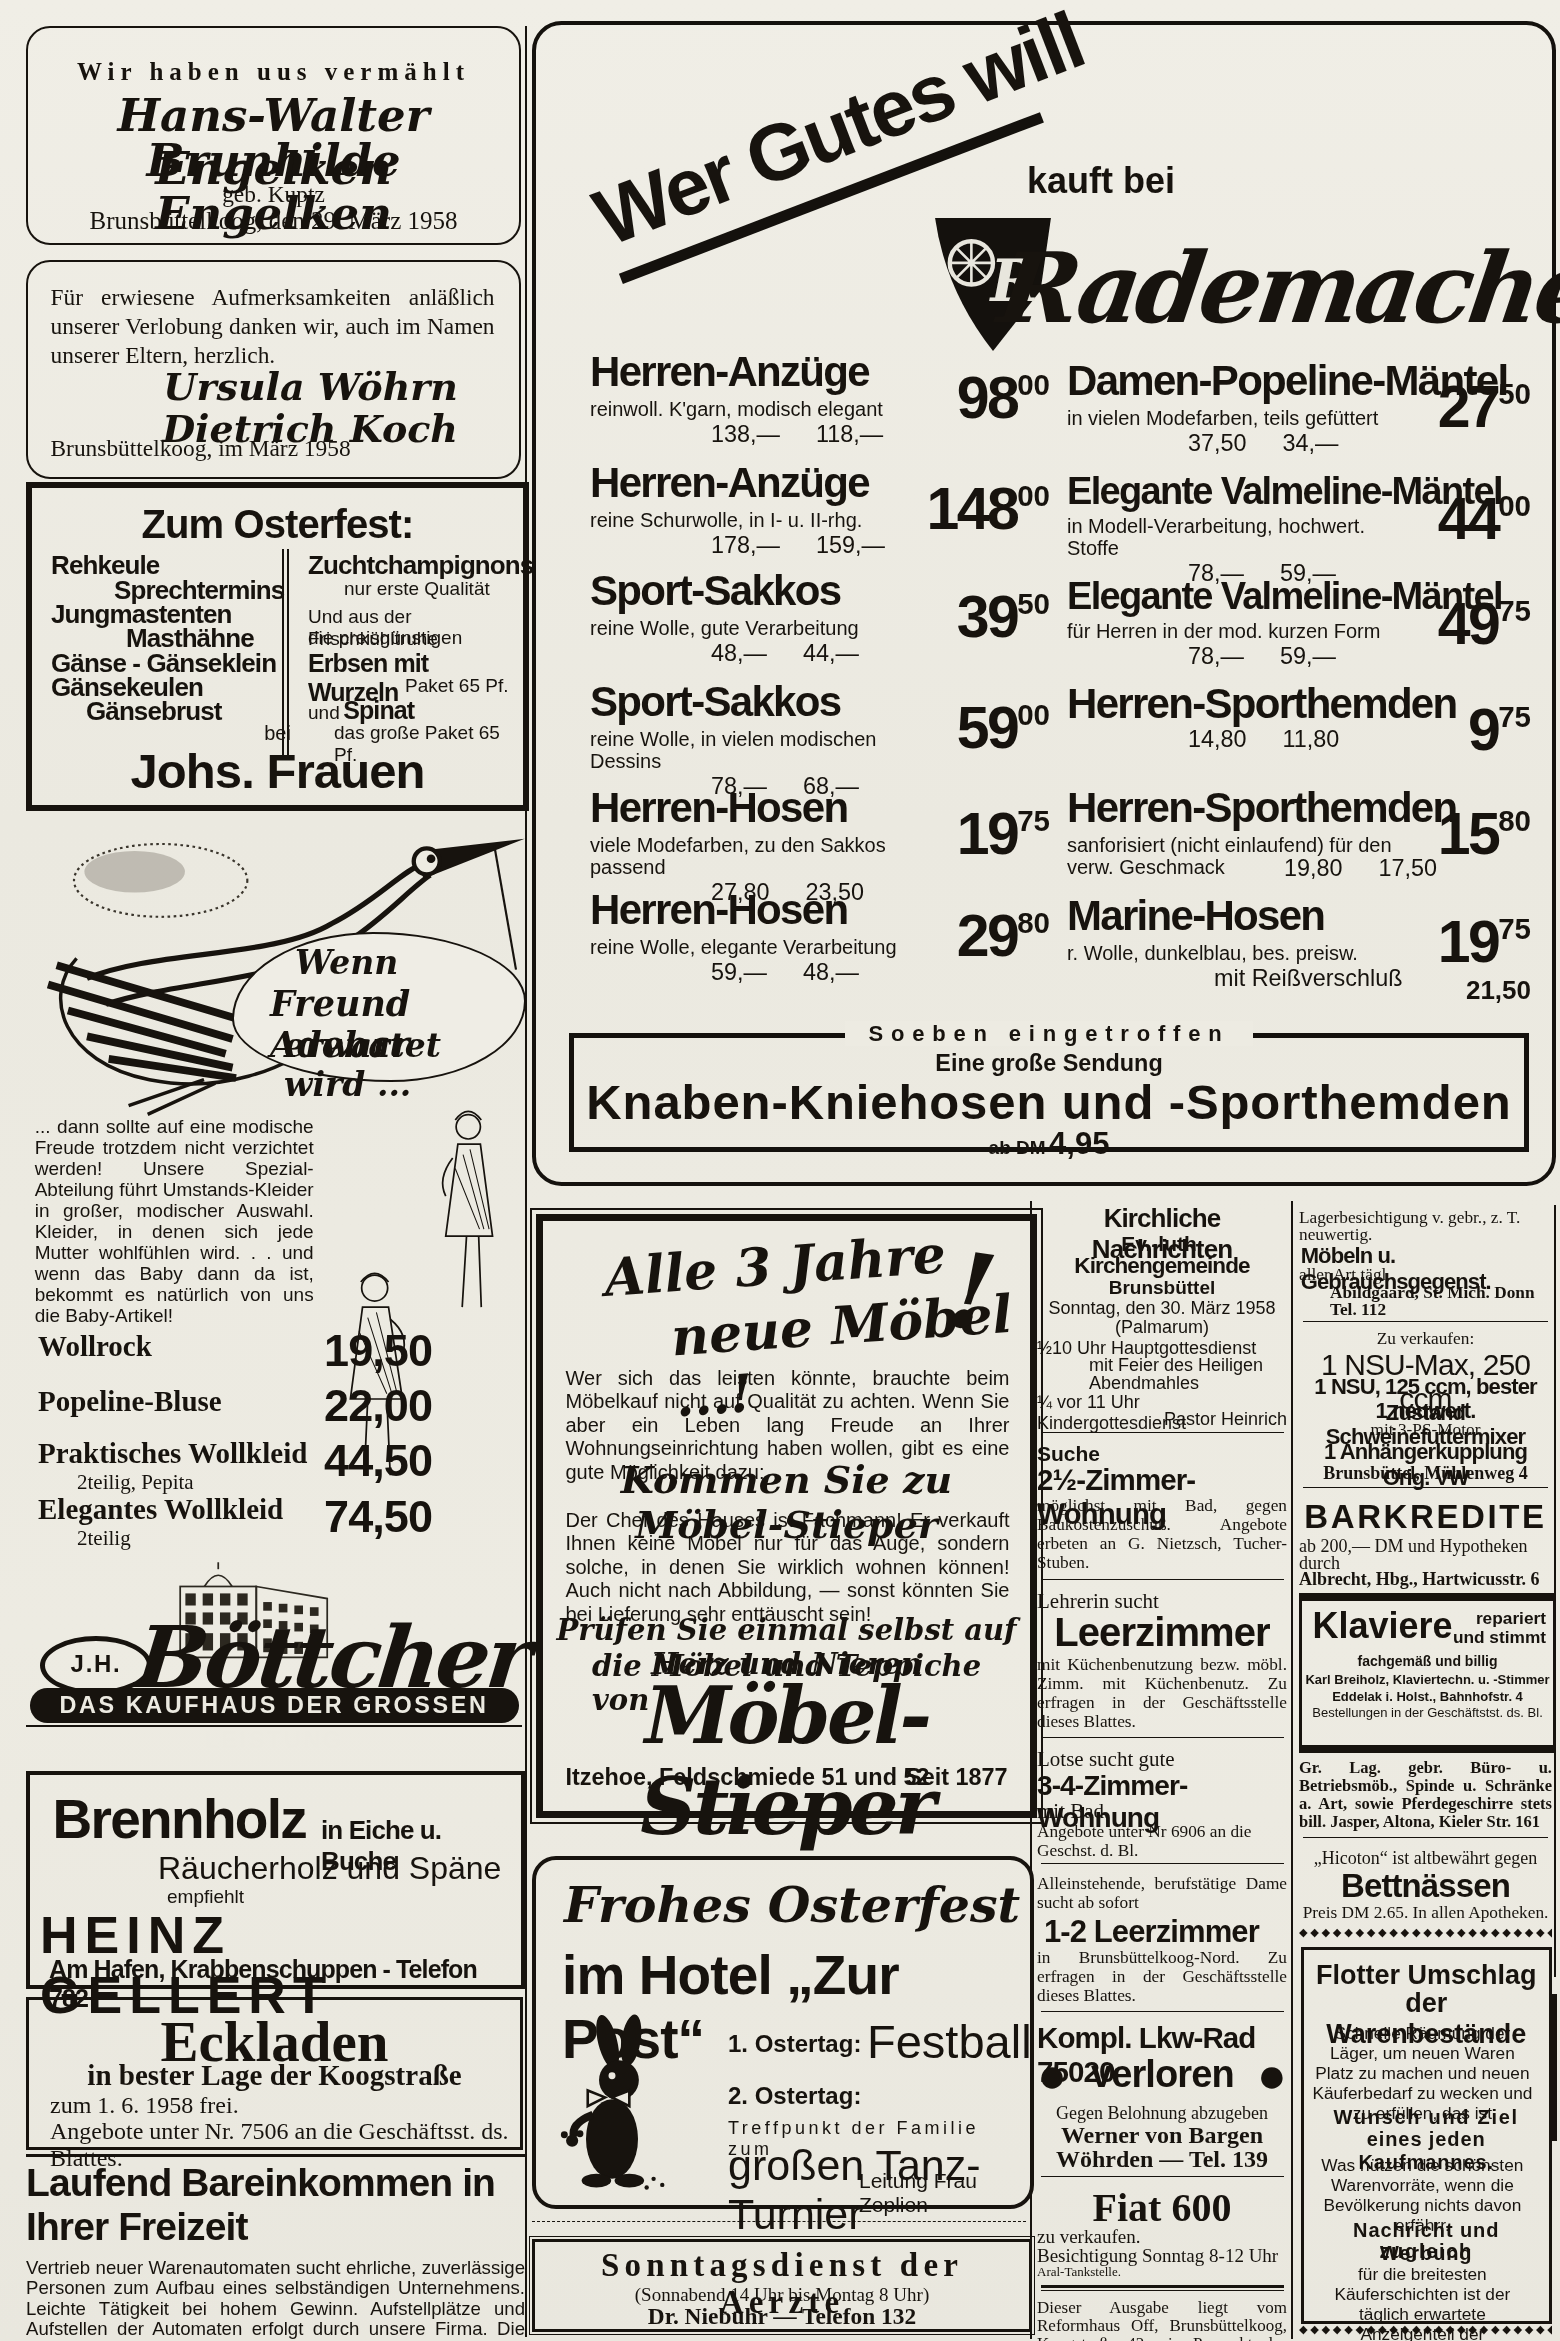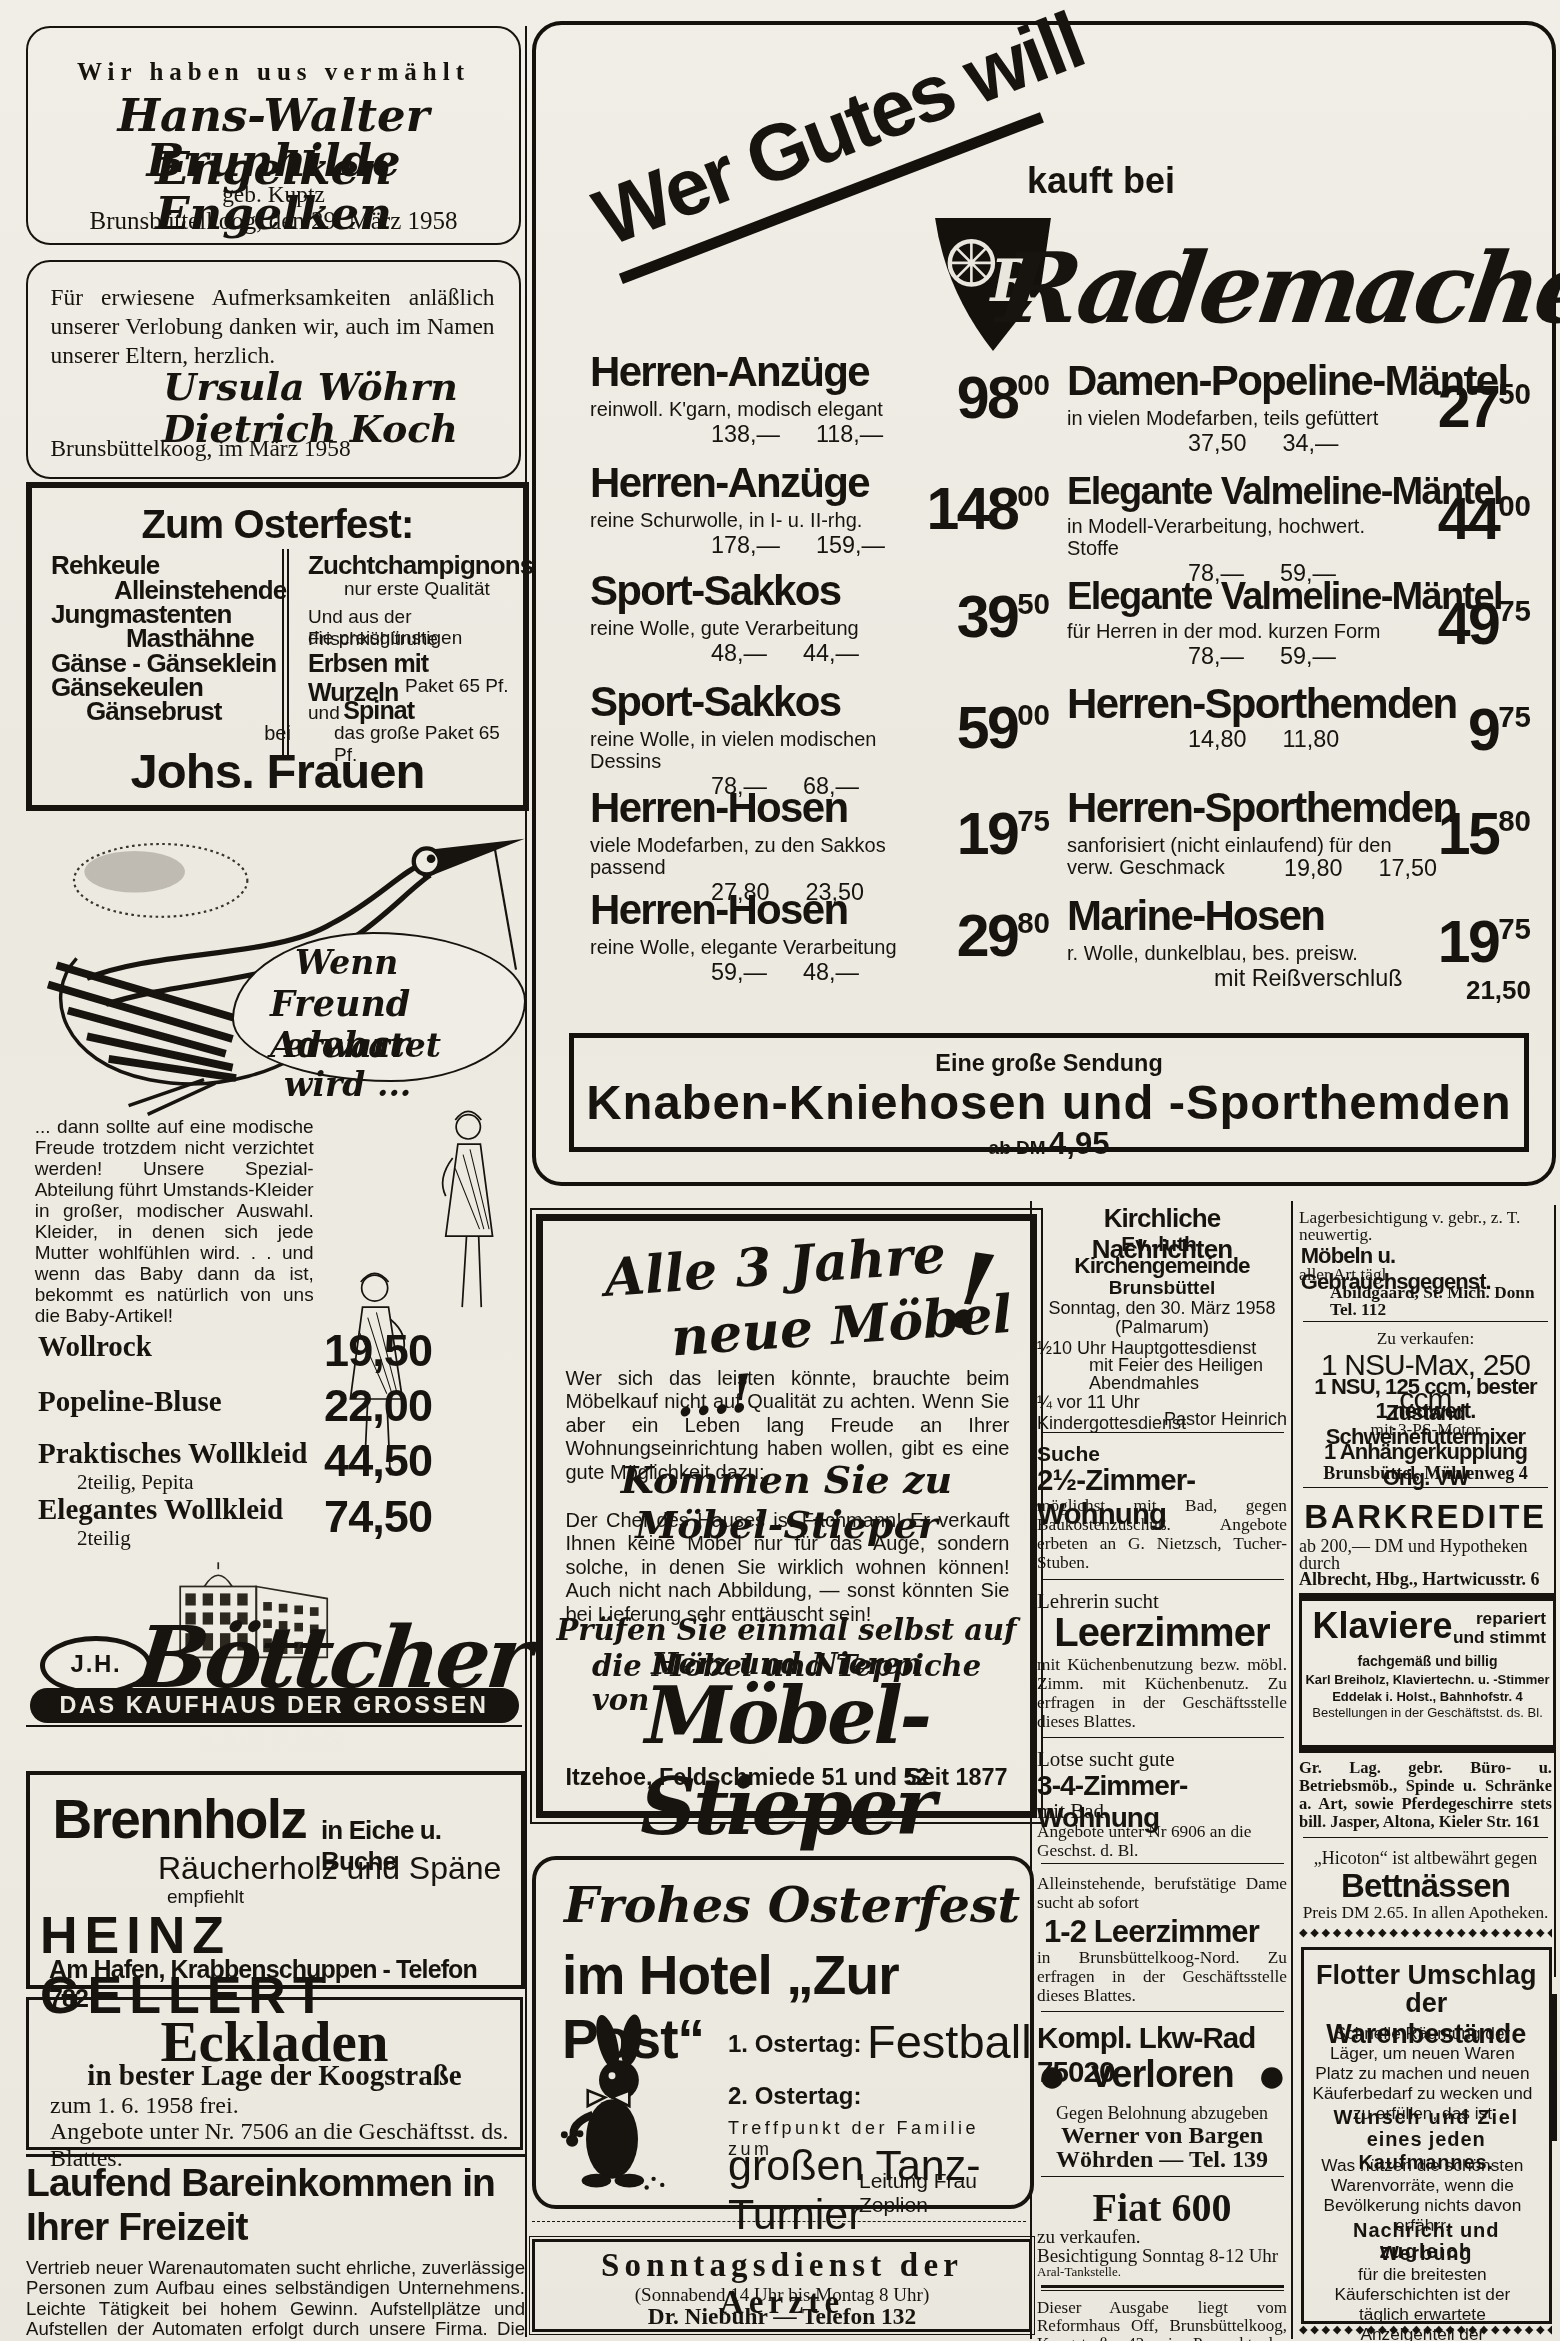--- a/index.html
+++ b/index.html
@@ -54,21 +54,21 @@
     <div class="abs scr" style="right:61px;top:102px;font-size:38px">Ursula Wöhrn</div>
     <div class="abs scr" style="right:61px;top:144px;font-size:38px">Dietrich Koch</div>
     <div class="abs serif" style="left:22.5px;top:173px;font-size:23.4px">Brunsbüttelkoog, im März 1958</div>
   </div>
 
   <div class="box" style="left:26px;top:482px;width:491px;height:317px;border-width:6px">
     <div class="abs cond c" style="left:0;right:0;top:14px;font-size:40px">Zum Osterfest:</div>
     <div class="vr" style="left:250px;top:61px;height:208px"></div>
     <div class="vr" style="left:255px;top:61px;height:208px"></div>
     <div class="abs cond" style="left:19px;top:62px;font-size:26px">Rehkeule</div>
-    <div class="abs cond" style="left:82px;top:87px;font-size:26px">Alleinstehende</div>
+    <div class="abs cond" style="left:82px;top:87px;font-size:26px">Sprechtermins</div>
     <div class="abs cond" style="left:19px;top:111px;font-size:26px">Jungmastenten</div>
     <div class="abs cond" style="left:94px;top:135px;font-size:26px">Masthähne</div>
     <div class="abs cond" style="left:19px;top:160px;font-size:26px">Gänse - Gänseklein</div>
     <div class="abs cond" style="left:19px;top:184px;font-size:26px">Gänsekeulen</div>
     <div class="abs cond" style="left:54px;top:208px;font-size:26px">Gänsebrust</div>
     <div class="abs cond" style="left:276px;top:62px;font-size:26px">Zuchtchampignons</div>
     <div class="abs sans" style="left:312px;top:90px;font-size:19px">nur erste Qualität</div>
     <div class="abs sans" style="left:276px;top:118px;font-size:19px">Und aus der Frischkühltruhe</div>
     <div class="abs sans" style="left:276px;top:139px;font-size:19px">die preisgünstigen</div>
     <div class="abs cond" style="left:276px;top:161px;font-size:25px">Erbsen mit Wurzeln</div>
@@ -282,20 +282,23 @@
     <div class="r-item" style="left:531px;top:870px;width:464px">
       <div class="r-title">Marine-Hosen</div>
       <div class="r-desc">r. Wolle, dunkelblau, bes. preisw.</div>
       <div class="r-old" style="word-spacing:normal;margin-left:147px">mit Reißverschluß</div>
       <div class="r-price"><span class="r-big">19</span><span class="r-sup">75</span>
         <div class="r-extra">21,50</div>
       </div>
     </div>
 
     <div class="abs" style="left:33px;top:1008px;width:950px;height:109px;border:5.2px solid #14110d">
+      <div class="abs c" style="left:0;right:0;top:-17.3px">
+        <span class="sans" style="background:#edebe2;padding:0 24px;font-weight:700;font-size:22px;letter-spacing:7.8px">Soeben eingetroffen</span>
+      </div>
       <div class="abs sans c b" style="left:0;right:0;top:12px;font-size:23.4px">Eine große Sendung</div>
       <div class="abs cond c" style="left:0;right:0;top:36px;font-size:49px;letter-spacing:0.9px;font-weight:800">Knaben-Kniehosen und -Sporthemden</div>
       <div class="abs c" style="left:0;right:0;top:88px">
         <span class="sans" style="font-size:19px;font-weight:600">ab DM</span>
         <span class="sans" style="font-size:31px;font-weight:800">4,95</span>
       </div>
     </div>
   </div>
 
   <div class="abs" style="left:536px;top:1214px;width:487px;height:590px;border:7px solid #17130e;outline:2.6px solid #17130e;outline-offset:4.3px">

